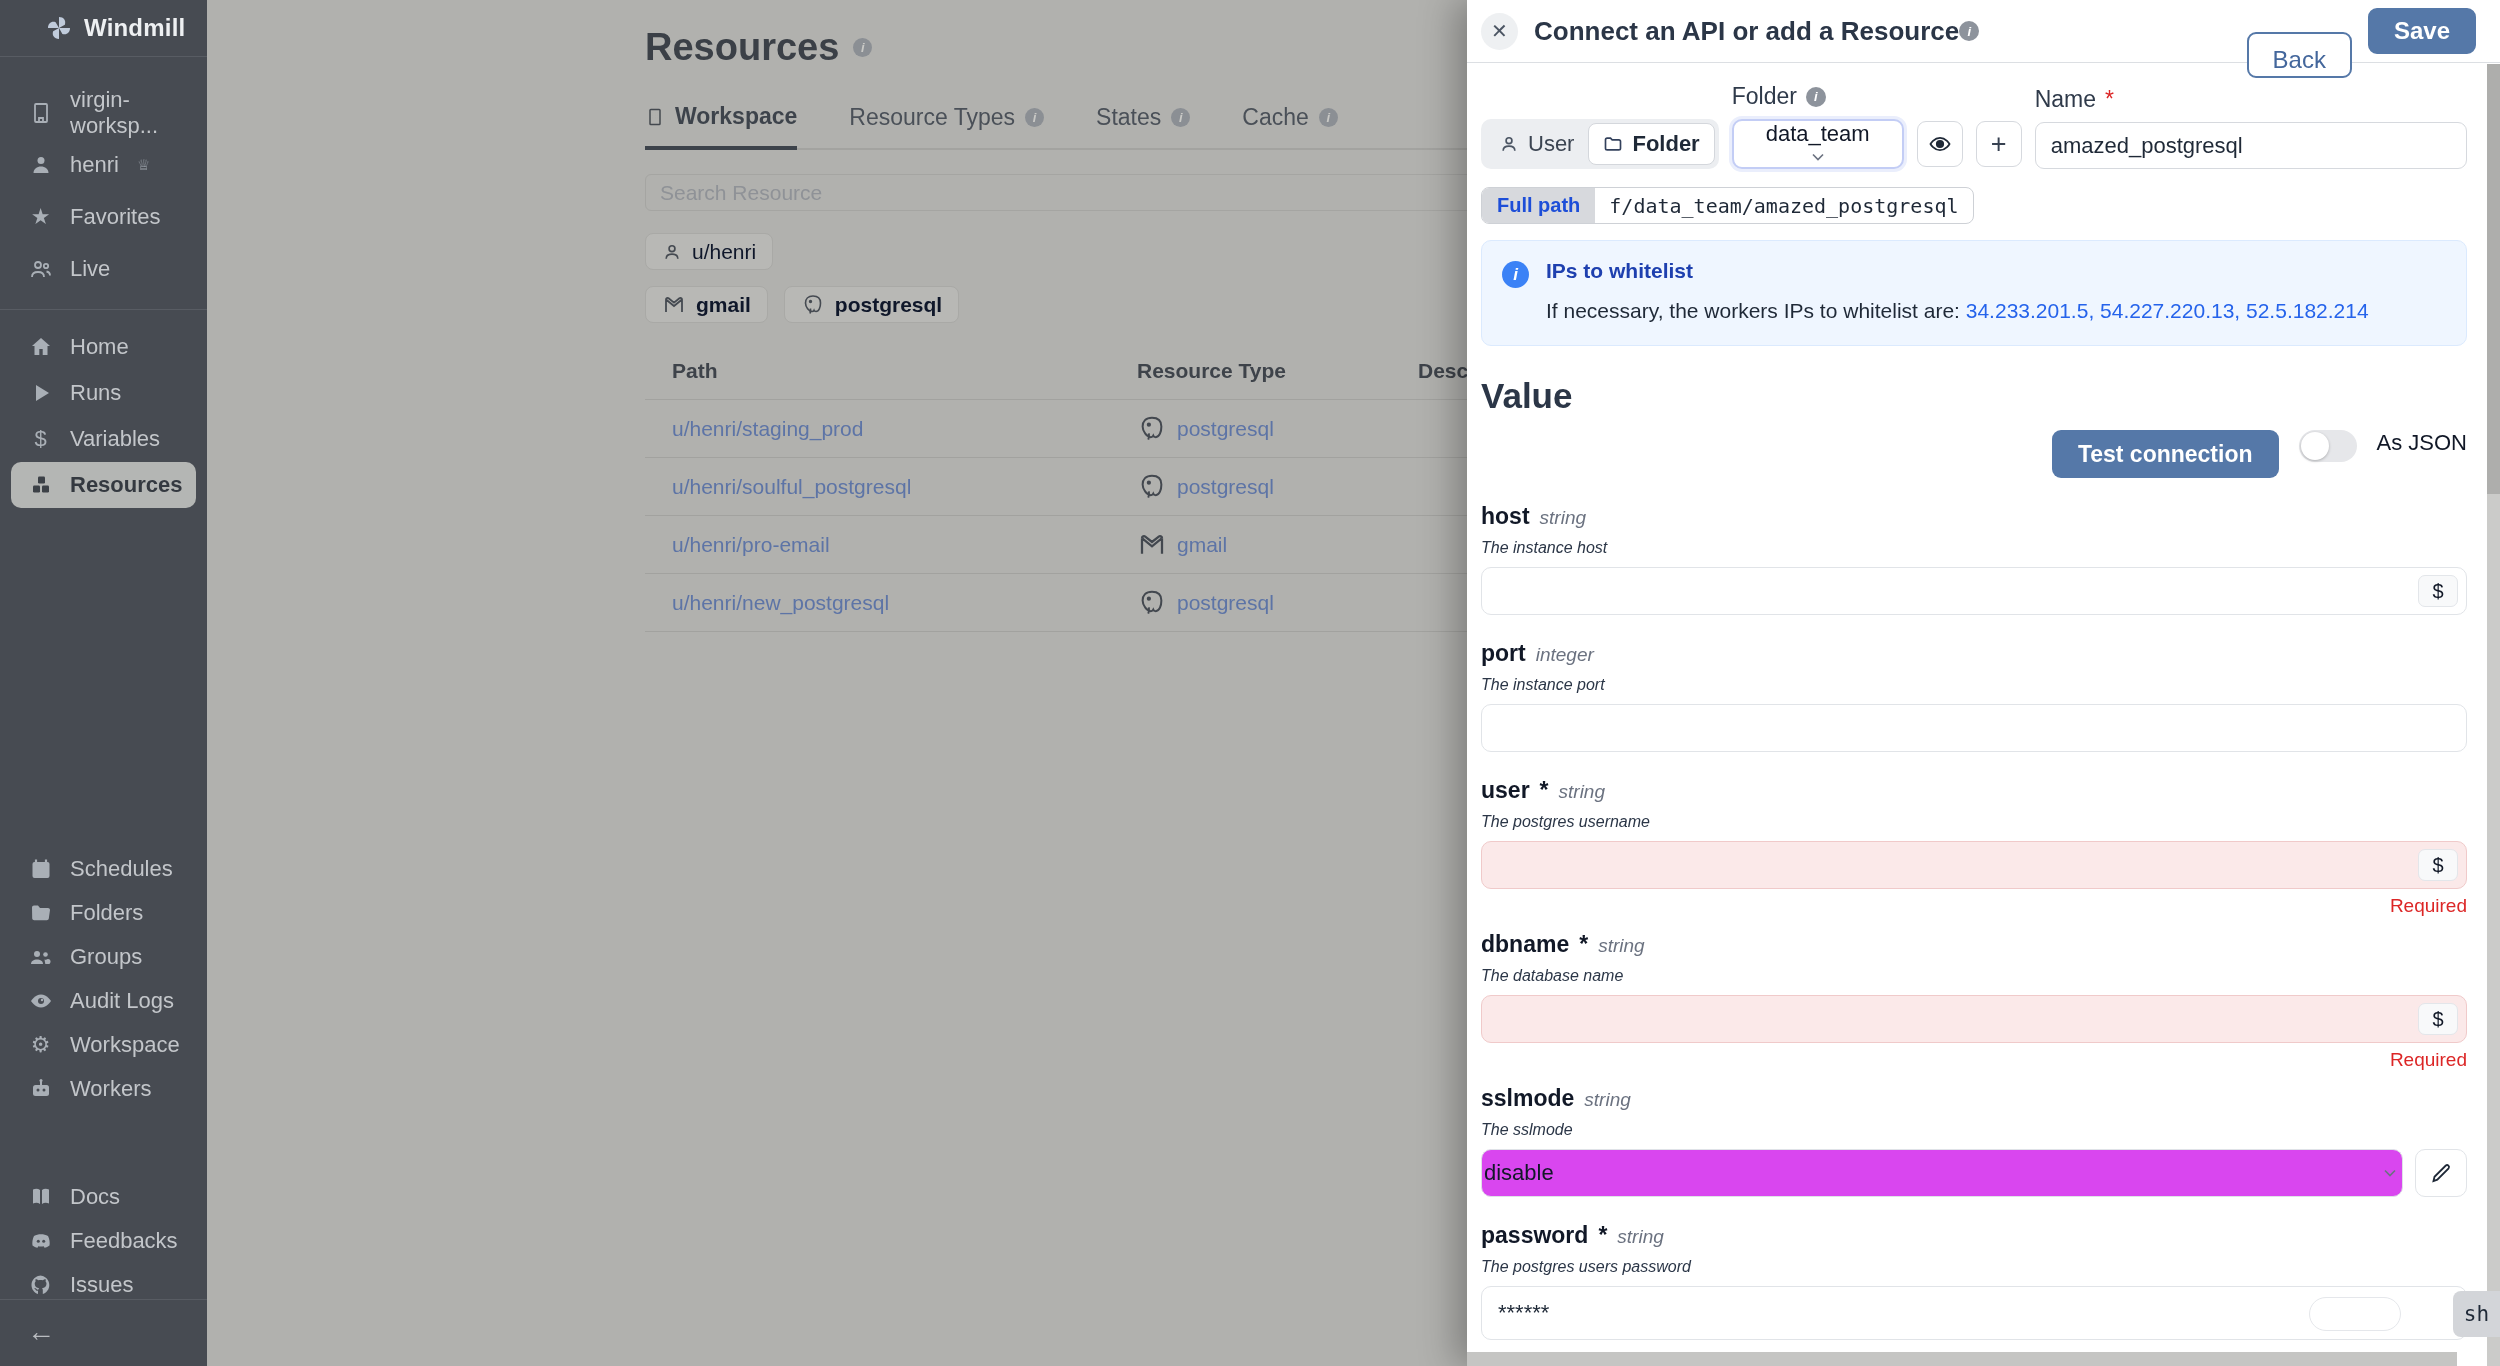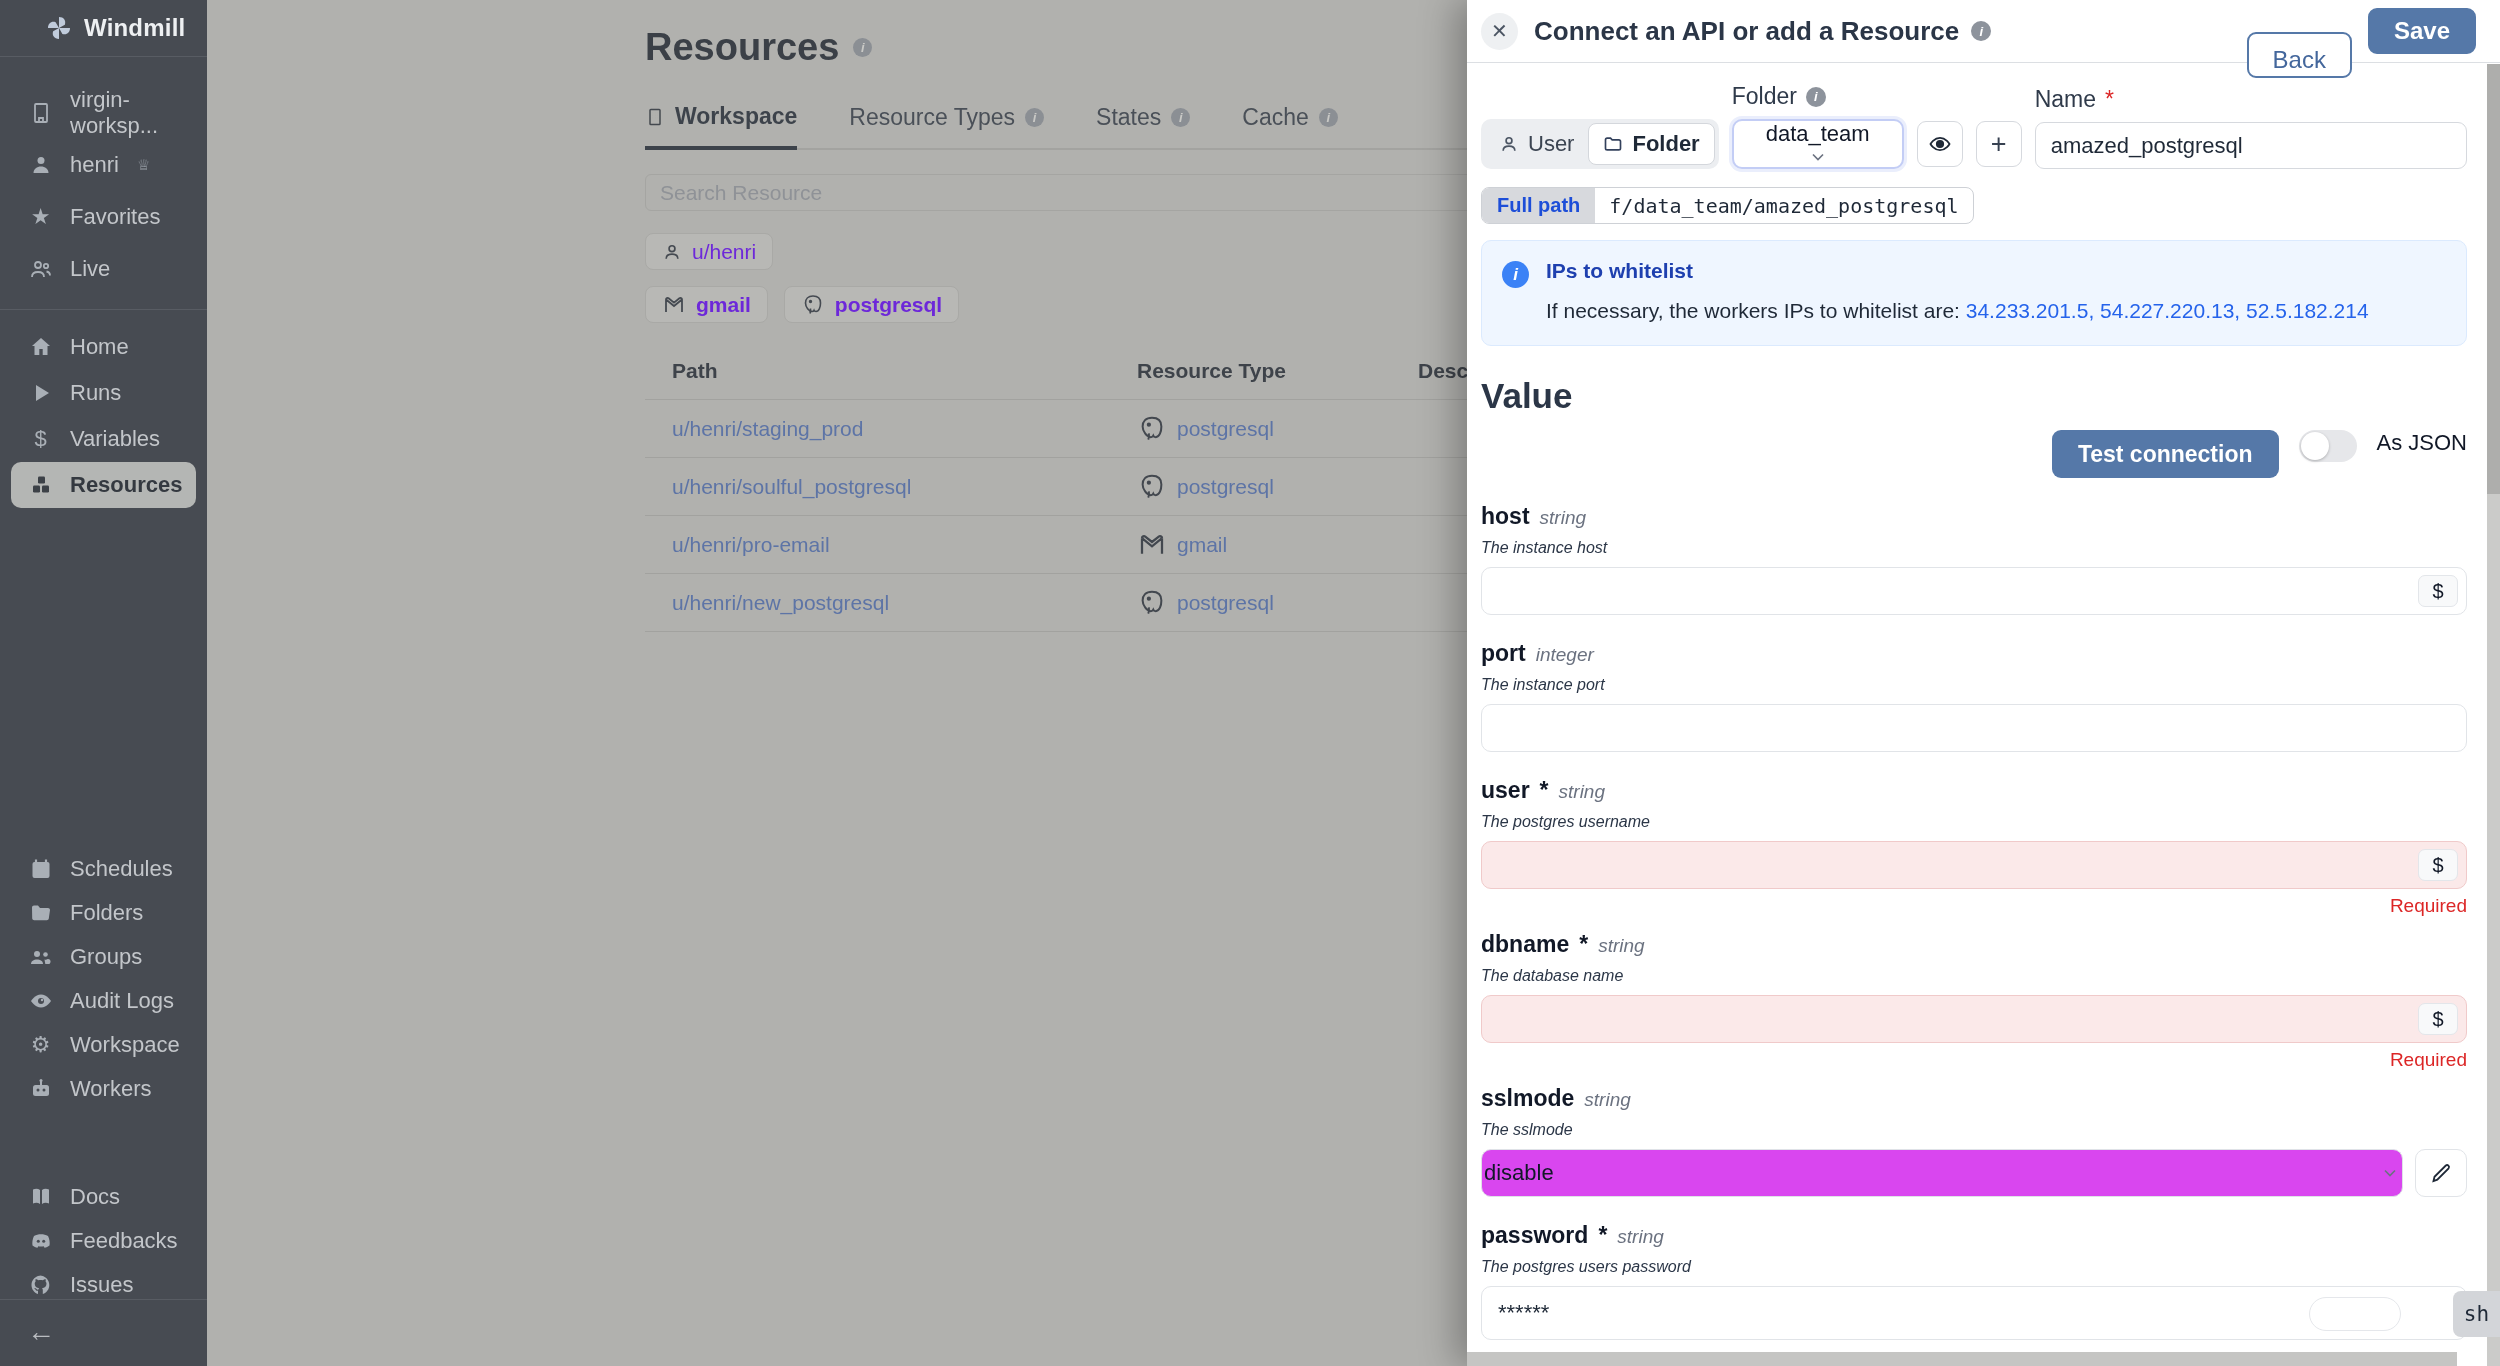--- a/index.html
+++ b/index.html
@@ -32,39 +32,39 @@
   #main { position:absolute; left:207px; top:0; right:0; bottom:0; background:#b1b1ae; padding:26px 0 0 438px; z-index:1; }
   .page-title-row { display:flex; align-items:center; gap:14px; }
   h1.page-title { font-size:38px; font-weight:800; color:#3b4047; }
   .dim-info { width:19px; height:19px; border-radius:50%; background:#8b8f94; color:#c9c9c6; font-size:13px; font-weight:700; font-style:italic; display:inline-flex; align-items:center; justify-content:center; flex:none; }
   .tabs { margin-top:34px; display:flex; gap:52px; border-bottom:2px solid #a3a3a0; width:1825px; }
   .tab { font-size:23px; color:#4a5058; padding-bottom:16px; display:flex; align-items:center; gap:10px; cursor:pointer; }
   .tab.active { font-weight:700; color:#3d434b; border-bottom:4px solid #3d434b; margin-bottom:-2px; }
   .tab .ic { color:#44494f; }
   .search-input { margin-top:24px; display:block; width:1825px; height:37px; background:transparent; border:1px solid #a5a5a2; border-radius:6px; padding:0 14px; font-size:21px; color:#50555c; font-family:"Liberation Sans",sans-serif; }
   .search-input::placeholder { color:#8f9297; }
-  .chip { display:inline-flex; align-items:center; gap:10px; height:37px; padding:0 16px; background:#b8b8b5; border:1px solid #a9a9a6; border-radius:8px; font-size:21px; color:#6d28d9; cursor:pointer; }
+  .chip { display:inline-flex; align-items:center; gap:10px; height:37px; padding:0 16px; background:#b8b8b5; border:1px solid #a9a9a6; border-radius:8px; font-size:21px; color:#0f172a; cursor:pointer; }
   .chip .ic { color:#454a51; display:flex; }
   .chip-owner-row { margin-top:22px; }
   .chip-type-row { margin-top:16px; display:flex; gap:16px; }
   .chip.type { font-weight:600; }
   .rtable { margin-top:28px; width:1825px; font-size:21px; }
   .thead, .trow { display:grid; grid-template-columns:465px 281px 1fr; align-items:center; padding-left:27px; border-bottom:1px solid #a2a29f; }
   .thead { color:#3e434a; font-weight:700; padding-top:8px; padding-bottom:16px; }
   .trow { height:58px; }
   .tlink { color:#5d74a6; cursor:pointer; text-decoration:none; }
   .tcell-type { display:flex; align-items:center; gap:10px; }
   .tcell-type .ic { color:#43484f; display:flex; }
   .tcell-type .ic svg { width:30px; height:30px; }
 
   
   #drawer { position:absolute; left:1467px; top:0; width:1033px; height:1366px; background:#ffffff; box-shadow:-12px 0 34px rgba(0,0,0,.28); z-index:3; }
   .d-header { height:63px; display:flex; align-items:center; padding:0 14px; gap:16px; border-bottom:1px solid #dcdfe3; }
   .d-close { width:37px; height:37px; border-radius:50%; background:#eef0f2; color:#4b5563; font-size:20px; display:flex; align-items:center; justify-content:center; cursor:pointer; flex:none; }
-  .d-title { font-size:26px; font-weight:700; color:#2b3647; display:flex; align-items:center; gap:12px; }
+  .d-title { font-size:26px; font-weight:700; color:#2b3647; display:flex; align-items:center; gap:0; }
   .d-info { width:20px; height:20px; border-radius:50%; background:#8d939c; color:#fff; font-size:13px; font-weight:700; font-style:italic; display:inline-flex; align-items:center; justify-content:center; }
   .d-spacer { flex:1; }
   .btn-back { height:46px; padding:12px 24px; background:#fff; border:2px solid #5578a8; color:#44679c; border-radius:9px; font-size:24px; font-weight:400; cursor:pointer; font-family:inherit;margin-top:48px; }
   .btn-save { height:46px; padding:0 24px; background:#5578a8; border:2px solid #5578a8; color:#fff; border-radius:9px; font-size:24px; font-weight:700; margin-right:10px; cursor:pointer; font-family:inherit; }
   .d-content { padding:20px 33px 0 14px; position:relative; }
 
   .row1 { display:flex; align-items:flex-end; gap:13px; }
   .seg-toggle { display:flex; background:#eceef1; border-radius:10px; padding:4px; height:50px; align-items:center; flex:none; }
   .seg { display:flex; gap:9px; align-items:center; padding:0 14px; height:42px; font-size:22px; color:#3c4552; border-radius:8px; cursor:pointer; }
   .seg .ic { display:flex; color:#4b5563; }

